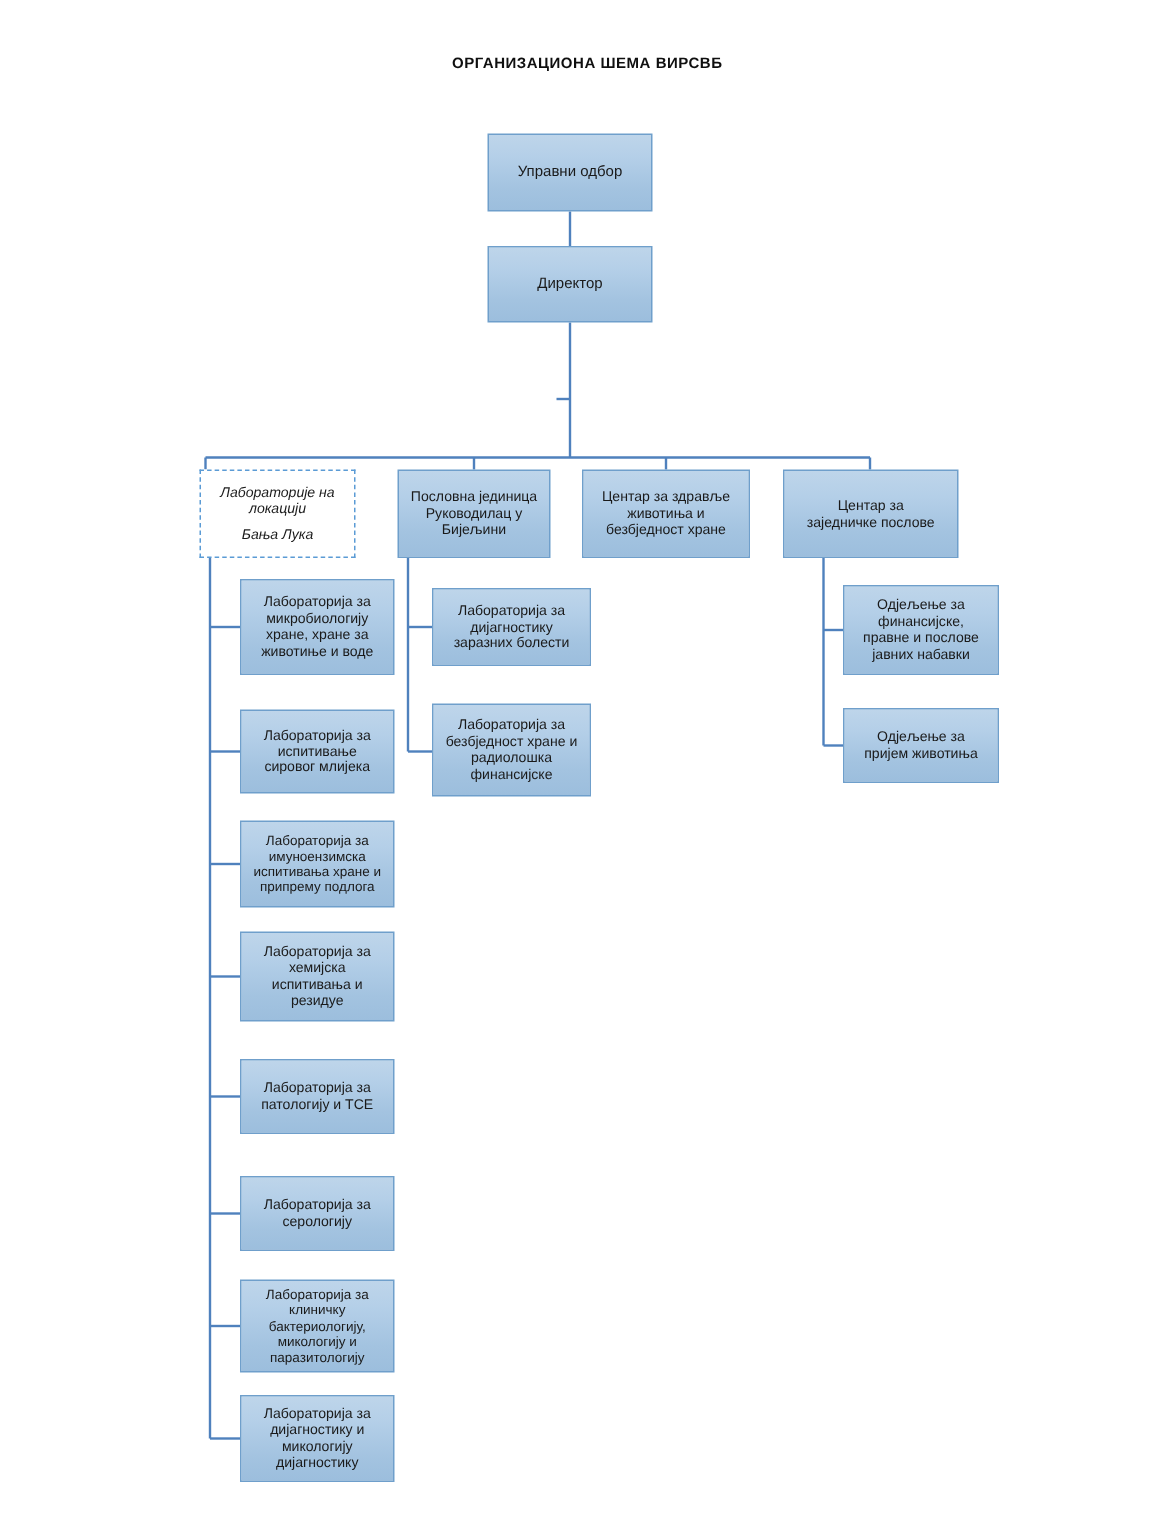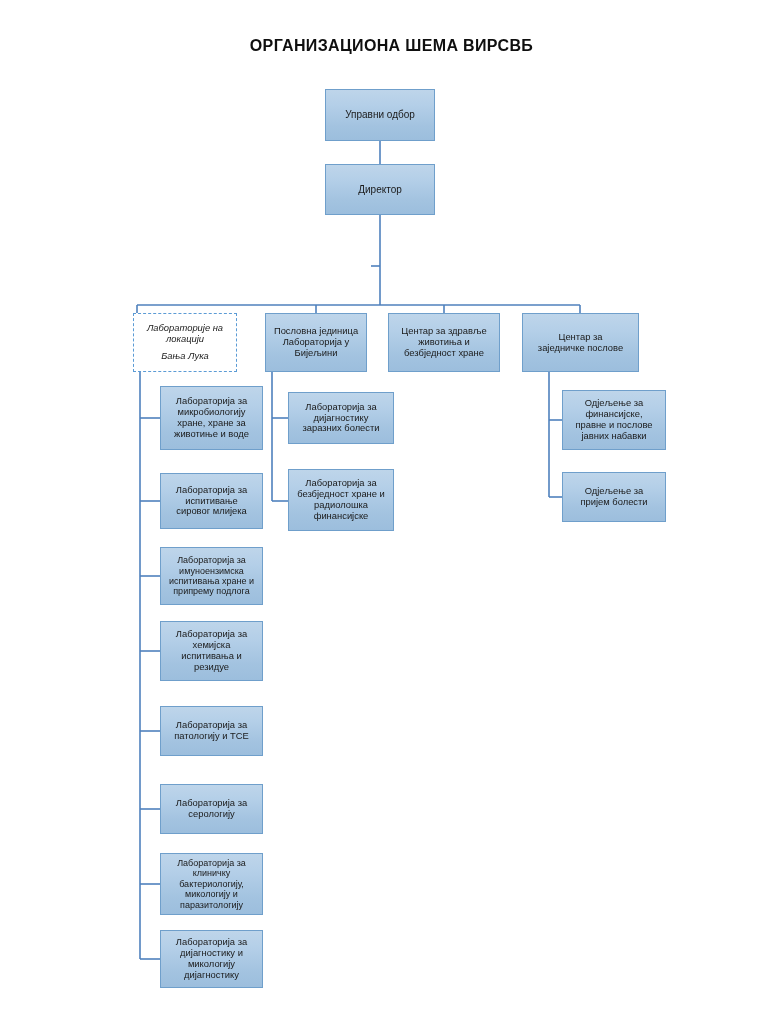--- a/index.html
+++ b/index.html
@@ -23,21 +23,21 @@
     width: 783px;
     height: 1024px;
   }
 
   .chart-title {
     position: absolute;
     left: 0;
     top: 37px;
     width: 783px;
     text-align: center;
-    font-size: 16px;
+    font-size: 10px;
     font-weight: bold;
     letter-spacing: 0.35px;
     color: #0f0f0f;
   }
 
   
   #connectors {
     position: absolute;
     left: 0;
     top: 0;
@@ -146,21 +146,21 @@
       <span class="line">Лабораторије на</span>
       <span class="line">локацији</span>
       <span class="spacer"></span>
       <span class="line">Бања Лука</span>
     </span>
   </div>
 
   <div class="node filled fs-95" style="left:265px; top:313px; width:102px; height:59px;">
     <span>
       <span class="line">Пословна јединица</span>
-      <span class="line">Лабораторија у</span>
+      <span class="line">Руководилац у</span>
       <span class="line">Бијељини</span>
     </span>
   </div>
 
   <div class="node filled fs-95" style="left:388px; top:313px; width:112px; height:59px;">
     <span>
       <span class="line">Центар за здравље</span>
       <span class="line">животиња и</span>
       <span class="line">безбједност хране</span>
     </span>
@@ -263,17 +263,17 @@
       <span class="line">Одјељење за</span>
       <span class="line">финансијске,</span>
       <span class="line">правне и послове</span>
       <span class="line">јавних набавки</span>
     </span>
   </div>
 
   <div class="node filled fs-95" style="left:562px; top:472px; width:104px; height:50px;">
     <span>
       <span class="line">Одјељење за</span>
-      <span class="line">пријем болести</span>
+      <span class="line">пријем животиња</span>
     </span>
   </div>
 
 </div>
 
 </body></html>

